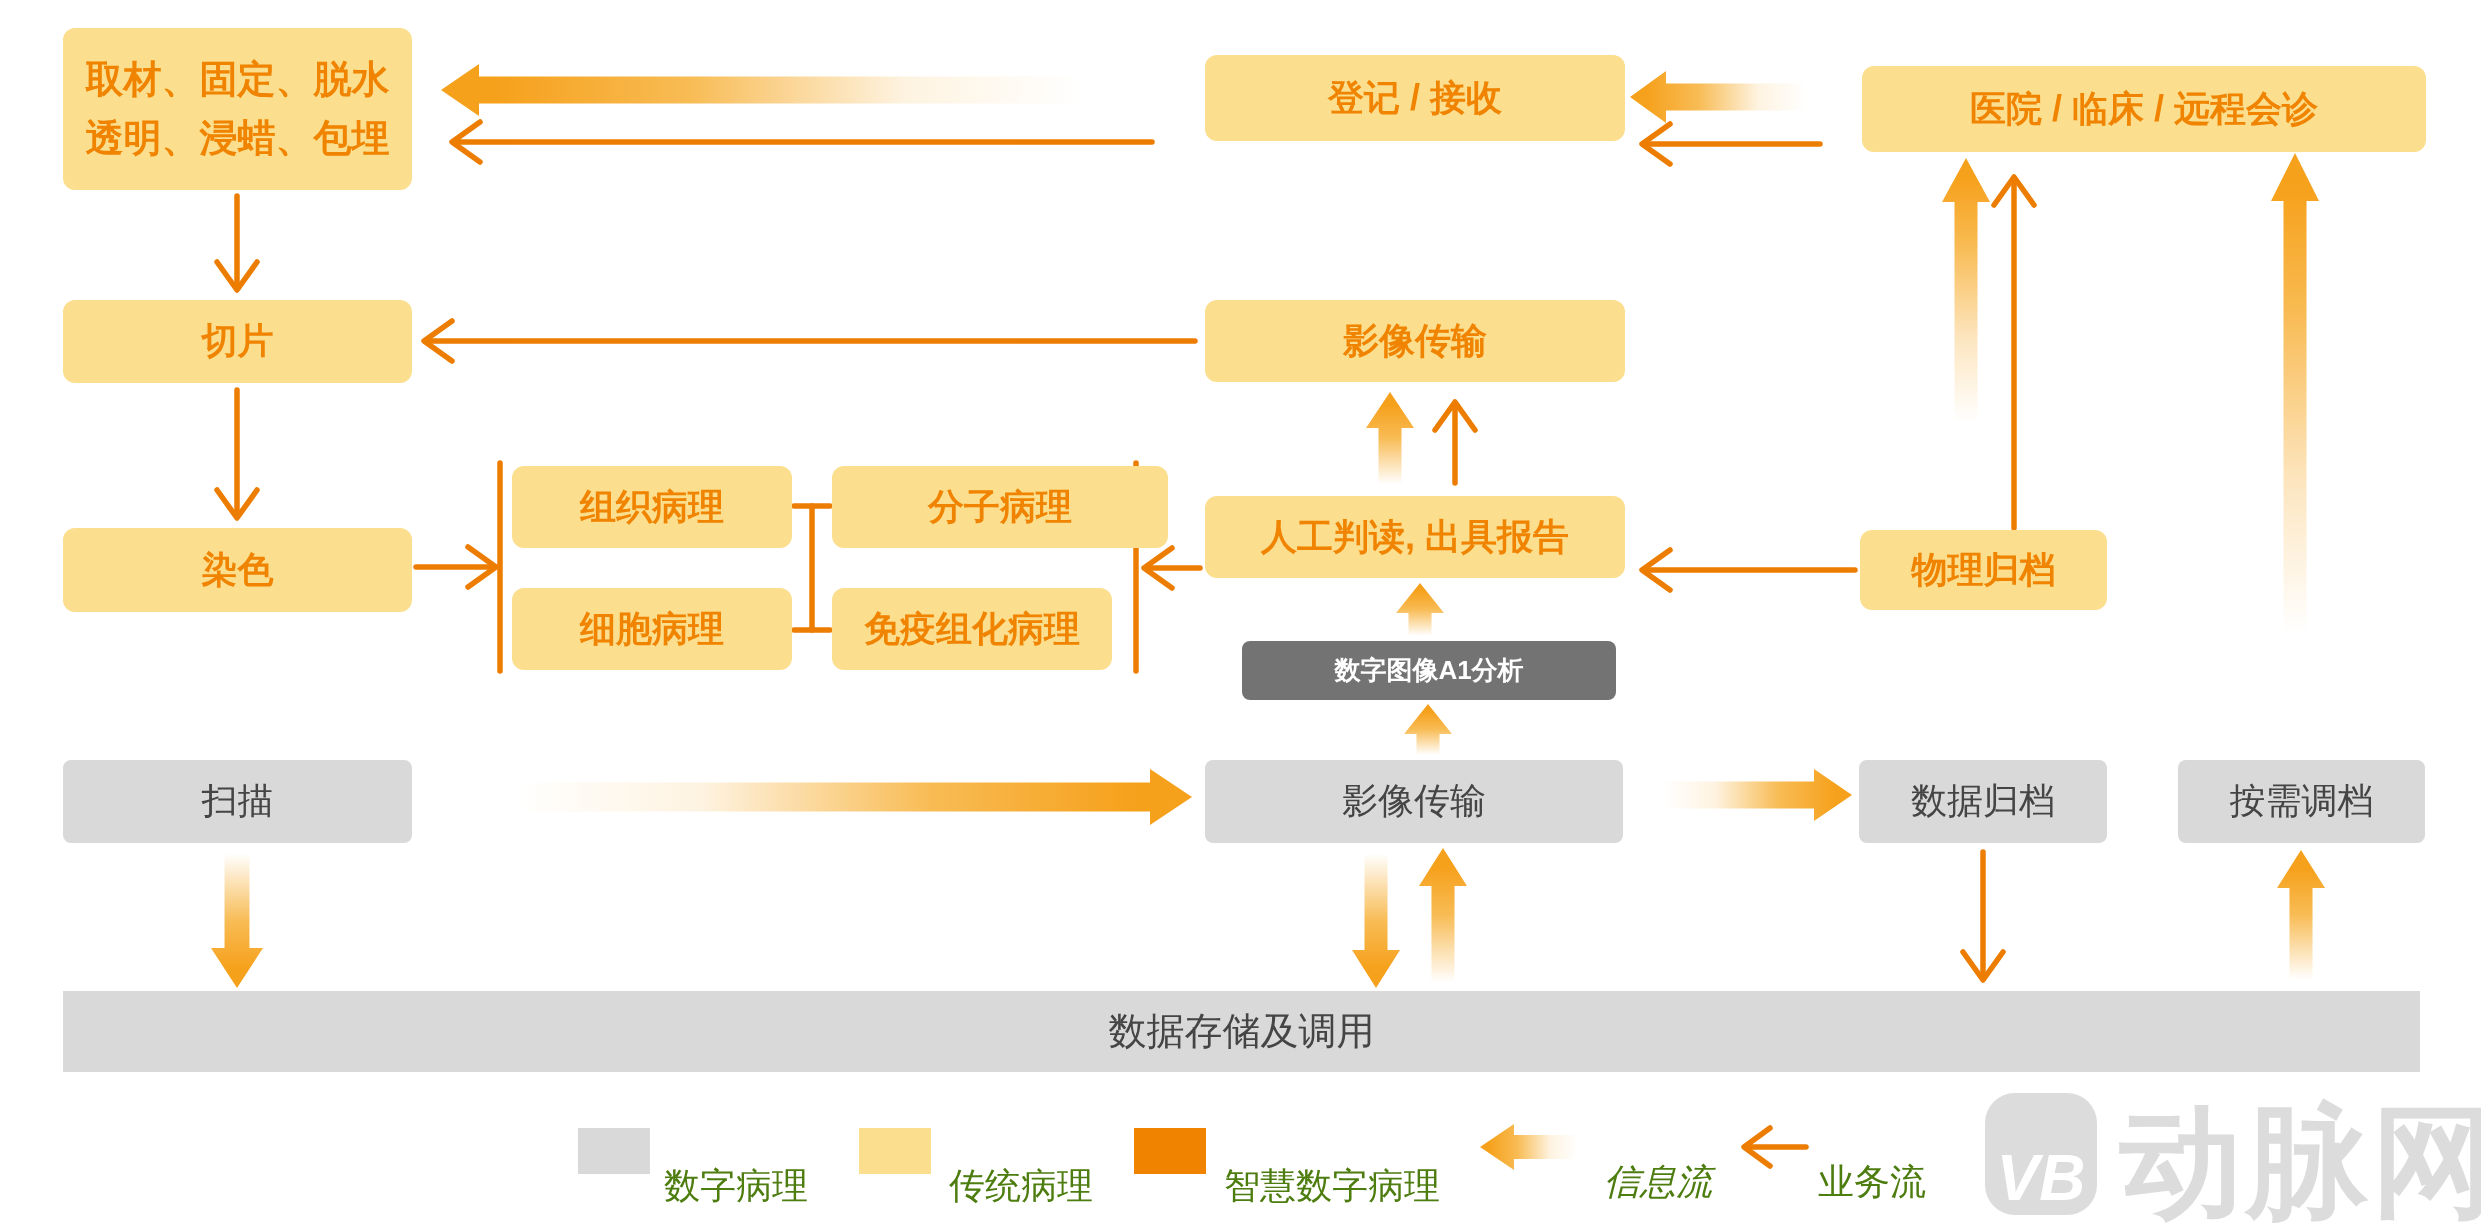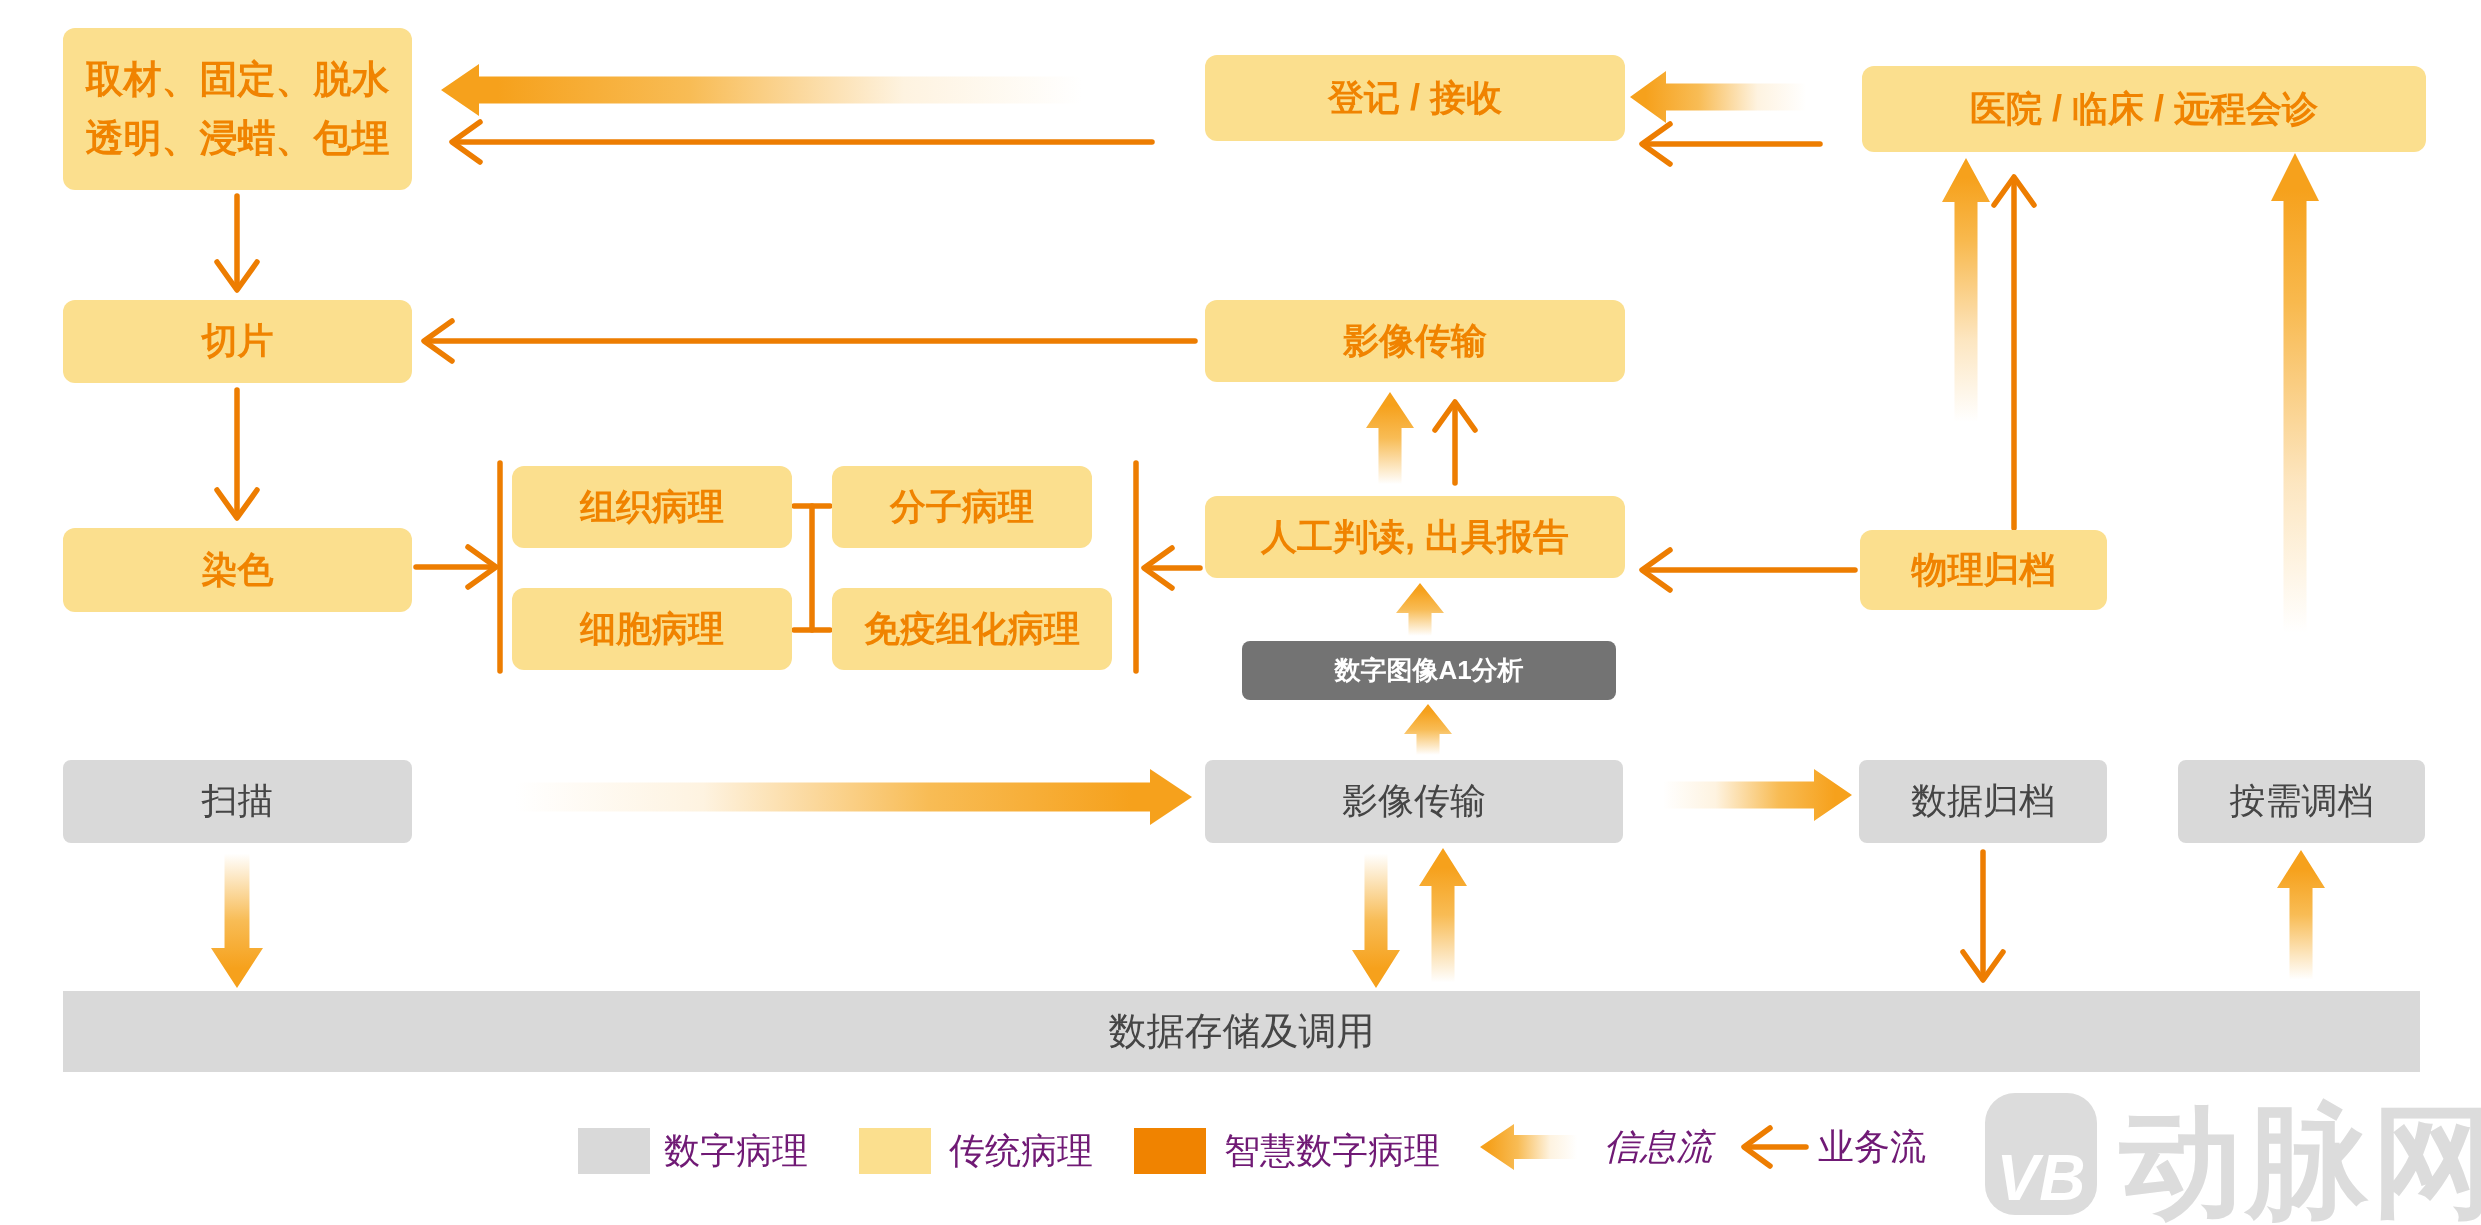--- a/index.html
+++ b/index.html
@@ -21,21 +21,21 @@
            background:linear-gradient(to right,#F6A11C 0%,#F6A11C 8%,#F8BC55 35%,rgba(253,233,199,.55) 65%,rgba(255,255,255,0) 90%);}
   .ar-right{clip-path:polygon(100% 50%, calc(100% - var(--hl)) 0, calc(100% - var(--hl)) 24%, 0 24%, 0 76%, calc(100% - var(--hl)) 76%, calc(100% - var(--hl)) 100%);
            background:linear-gradient(to left,#F6A11C 0%,#F6A11C 8%,#F8BC55 35%,rgba(253,233,199,.55) 65%,rgba(255,255,255,0) 90%);}
   .ar-up{clip-path:polygon(50% 0, 0 var(--hl), 26% var(--hl), 26% 100%, 74% 100%, 74% var(--hl), 100% var(--hl));
            background:linear-gradient(to bottom,#F6A11C 0%,#F6A11C 14%,#F8BC55 48%,rgba(255,255,255,0) 96%);}
   .ar-down{clip-path:polygon(50% 100%, 0 calc(100% - var(--hl)), 26% calc(100% - var(--hl)), 26% 0, 74% 0, 74% calc(100% - var(--hl)), 100% calc(100% - var(--hl)));
            background:linear-gradient(to top,#F6A11C 0%,#F6A11C 14%,#F8BC55 48%,rgba(255,255,255,0) 96%);}
   .fade-long{background:linear-gradient(to bottom,#F6A11C 0%,#F6A11C 6%,#F8B94E 25%,rgba(250,205,130,.5) 55%,rgba(255,255,255,0) 80%);}
   
   .legend-swatch{position:absolute;width:72px;height:46px;z-index:2;}
-  .legend-label{position:absolute;font-size:36px;color:#701a75;z-index:2;white-space:nowrap;}
+  .legend-label{position:absolute;font-size:36px;color:#4d7c0f;z-index:2;white-space:nowrap;margin-top:35px;}
   
   .wm-badge{position:absolute;left:1985px;top:1093px;width:112px;height:122px;border-radius:30px;
             background:#DCDCDC;color:#ffffff;display:flex;align-items:flex-end;justify-content:center;
             font-size:64px;font-weight:700;font-style:italic;z-index:2;}
   .wm-brand{position:absolute;left:2120px;top:1082px;width:361px;font-size:122px;font-weight:700;
             color:#DCDCDC;letter-spacing:4px;z-index:2;white-space:nowrap;}
 </style>
 </head>
 <body>
 
@@ -133,21 +133,21 @@
   </div>
   <div class="node yellow" style="left:1862px;top:66px;width:564px;height:86px;">
     <span>医院 / 临床 / 远程会诊</span>
   </div>
   <div class="node yellow" style="left:1205px;top:300px;width:420px;height:82px;">
     <span>影像传输</span>
   </div>
   <div class="node yellow" style="left:512px;top:466px;width:280px;height:82px;">
     <span>组织病理</span>
   </div>
-  <div class="node yellow" style="left:832px;top:466px;width:260px;height:82px;">
+  <div class="node yellow" style="left:832px;top:466px;width:336px;height:82px;">
     <span>分子病理</span>
   </div>
   <div class="node yellow" style="left:512px;top:588px;width:280px;height:82px;">
     <span>细胞病理</span>
   </div>
   <div class="node yellow" style="left:832px;top:588px;width:280px;height:82px;">
     <span>免疫组化病理</span>
   </div>
   <div class="node yellow" style="left:1205px;top:496px;width:420px;height:82px;">
     <span>人工判读, 出具报告</span>

